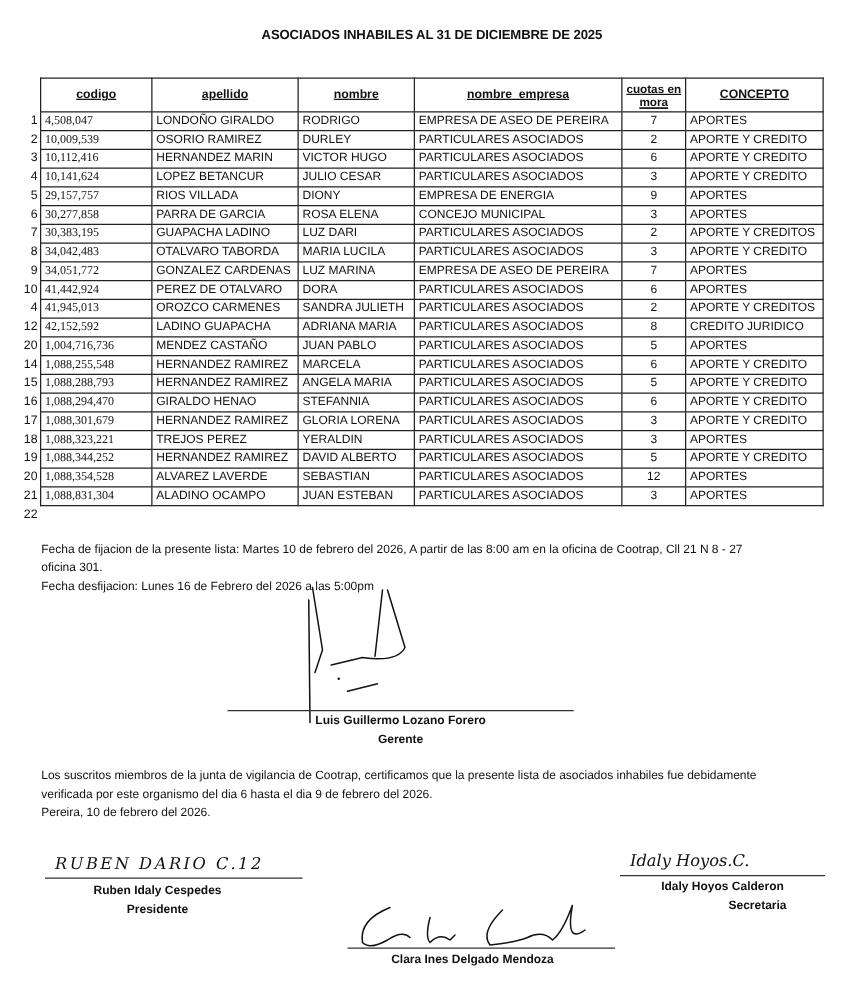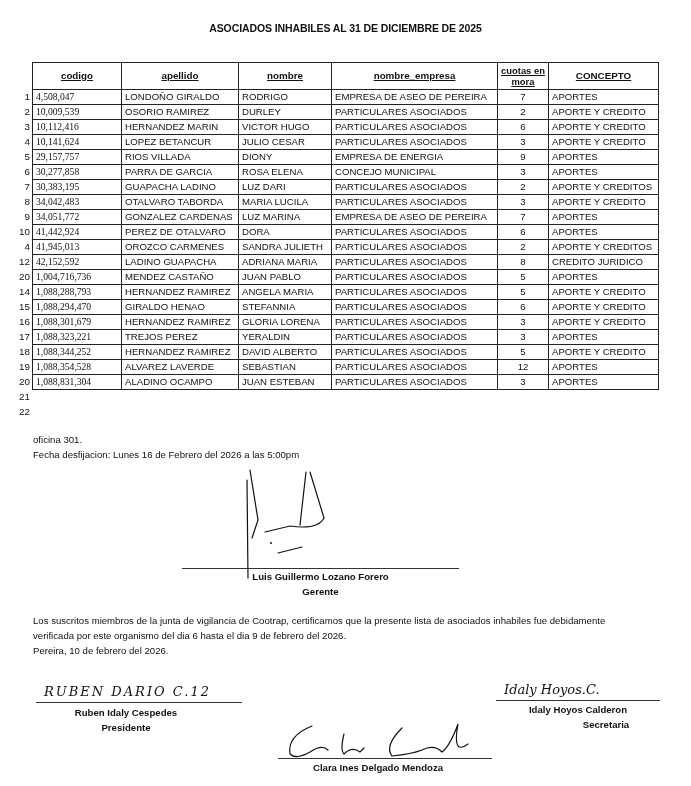--- a/index.html
+++ b/index.html
@@ -161,20 +161,28 @@
       </tr>
       <tr>
         <td class="codigo">1,004,716,736</td>
         <td>MENDEZ CASTAÑO</td>
         <td>JUAN PABLO</td>
         <td>PARTICULARES ASOCIADOS</td>
         <td class="cuotas">5</td>
         <td>APORTES</td>
       </tr>
       <tr>
+        <td class="codigo">1,088,255,548</td>
+        <td>HERNANDEZ RAMIREZ</td>
+        <td>MARCELA</td>
+        <td>PARTICULARES ASOCIADOS</td>
+        <td class="cuotas">6</td>
+        <td>APORTE Y CREDITO</td>
+      </tr>
+      <tr>
         <td class="codigo">1,088,288,793</td>
         <td>HERNANDEZ RAMIREZ</td>
         <td>ANGELA MARIA</td>
         <td>PARTICULARES ASOCIADOS</td>
         <td class="cuotas">5</td>
         <td>APORTE Y CREDITO</td>
       </tr>
       <tr>
         <td class="codigo">1,088,294,470</td>
         <td>GIRALDO HENAO</td>
@@ -220,20 +228,21 @@
         <td>ALADINO OCAMPO</td>
         <td>JUAN ESTEBAN</td>
         <td>PARTICULARES ASOCIADOS</td>
         <td class="cuotas">3</td>
         <td>APORTES</td>
       </tr>
     </tbody>
 </table>
 
 <div class="para" style="top:432px">
+  <div>Fecha de fijacion de la presente lista: Martes 10 de febrero del 2026, A partir  de las 8:00 am en la oficina de Cootrap, Cll 21 N 8 - 27</div>
   <div>oficina 301.</div>
   <div>Fecha desfijacion: Lunes 16 de Febrero del 2026 a las 5:00pm</div>
 </div>
 
 <svg class="sig" style="left:240px;top:470px;" width="120" height="110">
   <path d="M7,10 L8,108"></path>
   <path d="M10,0 L18,50 L12,68"></path>
   <path d="M66,2 L60,55"></path>
   <path d="M70,2 L84,48 Q78,60 50,56 L25,62"></path>
   <path d="M38,83 L62,77"></path>

